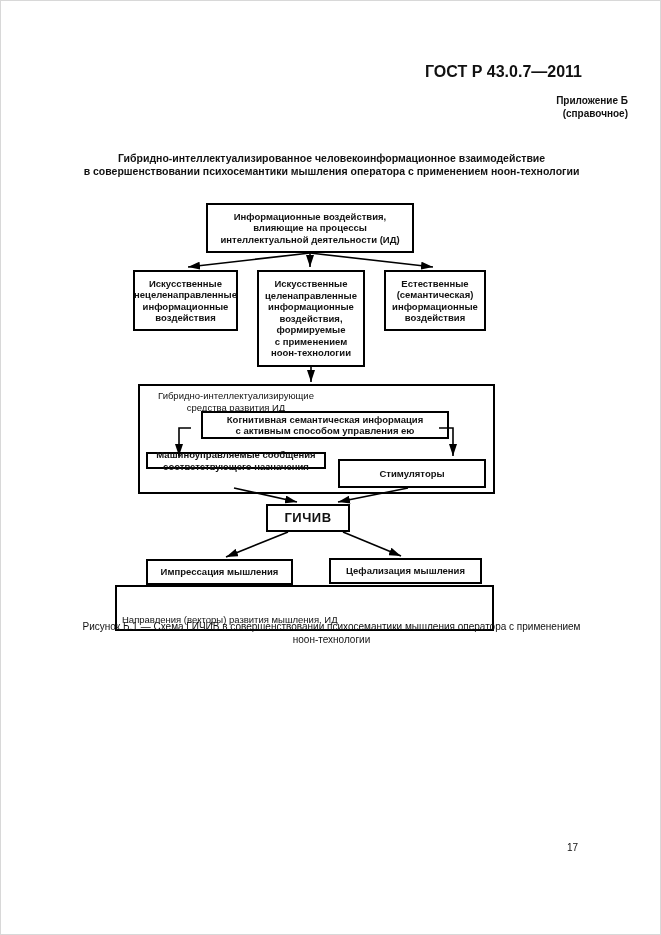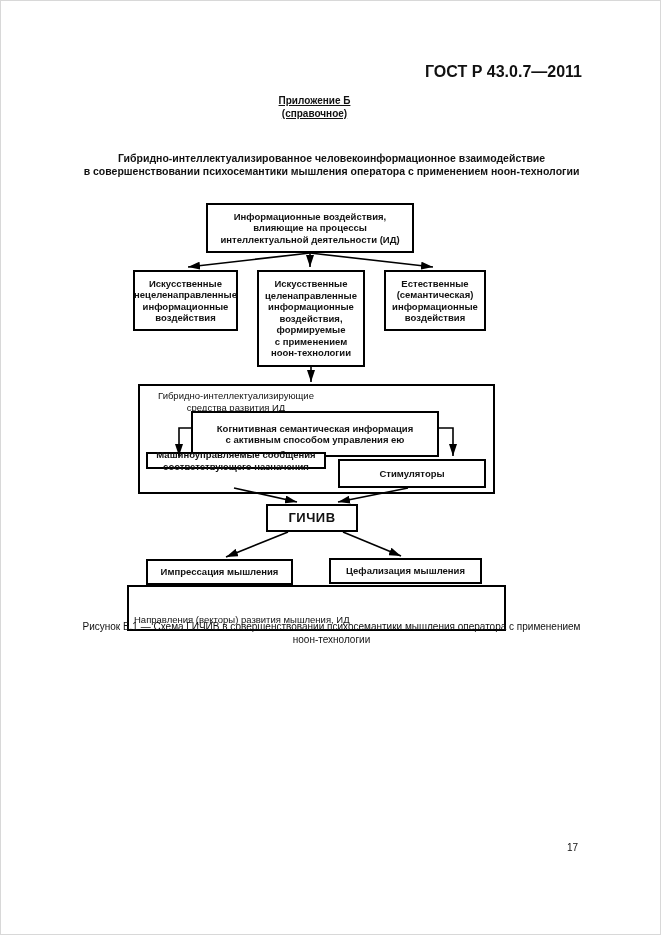--- a/index.html
+++ b/index.html
@@ -15,23 +15,22 @@
     background:#ffffff;
     border:1px solid #d8d8d8;
     overflow:hidden;
   }
   .std-ref {
     position:absolute; top:62px; right:78px;
     font-weight:bold; font-size:16px;
   }
   .appendix {
     position:absolute; top:93px; left:0; width:627px;
-    text-align:center; font-weight:bold; font-size:10px; line-height:13px;
+    text-align:right; font-weight:bold; font-size:10px; line-height:13px;
     white-space:pre-line;
-    text-decoration:underline;
   }
   .doc-title {
     position:absolute; top:151px; left:10px; width:641px;
     text-align:center; font-weight:bold; font-size:10.5px; line-height:13px;
     white-space:pre-line;
   }
   .box {
     position:absolute; box-sizing:border-box;
     border:2px solid #000;
     display:flex; align-items:center; justify-content:center;
@@ -93,31 +92,31 @@
   <div class="box" style="left:383px; top:269px; width:102px; height:61px;">Естественные
 (семантическая)
 информационные
 воздействия</div>
 
   <div class="frame" style="left:137px; top:383px; width:357px; height:110px;">
     <div class="frame-label" style="left:6px; top:4px; width:180px; text-align:center;">Гибридно-интеллектуализирующие
 средства развития ИД</div>
   </div>
 
-  <div class="box" style="left:190px; top:410px; width:248px; height:46px;">Когнитивная семантическая информация
+  <div class="box" style="left:200px; top:410px; width:248px; height:28px;">Когнитивная семантическая информация
 с активным способом управления ею</div>
 
   <div class="box" style="left:145px; top:451px; width:180px; height:17px;">Машиноуправляемые сообщения
 соответствующего назначения</div>
 
   <div class="box" style="left:337px; top:458px; width:148px; height:29px;">Стимуляторы</div>
 
-  <div class="box gichiv" style="left:265px; top:503px; width:92px; height:28px;">ГИЧИВ</div>
+  <div class="box gichiv" style="left:265px; top:503px; width:84px; height:28px;">ГИЧИВ</div>
 
-  <div class="frame" style="left:126px; top:540px; width:379px; height:46px;margin-top:44px;">
+  <div class="frame" style="left:114px; top:540px; width:379px; height:46px;margin-top:44px;">
     <div class="frame-label" style="left:5px; bottom:4px;">Направления (векторы) развития мышления, ИД</div>
   </div>
 
   <div class="box" style="left:145px; top:558px; width:147px; height:26px;">Импрессация мышления</div>
 
   <div class="box" style="left:328px; top:557px; width:153px; height:26px;">Цефализация мышления</div>
 
   <svg class="arrows" width="661" height="935" viewBox="0 0 661 935">
     <defs>
       <marker id="ah" markerUnits="userSpaceOnUse" markerWidth="12" markerHeight="8" refX="12" refY="4" orient="auto">

